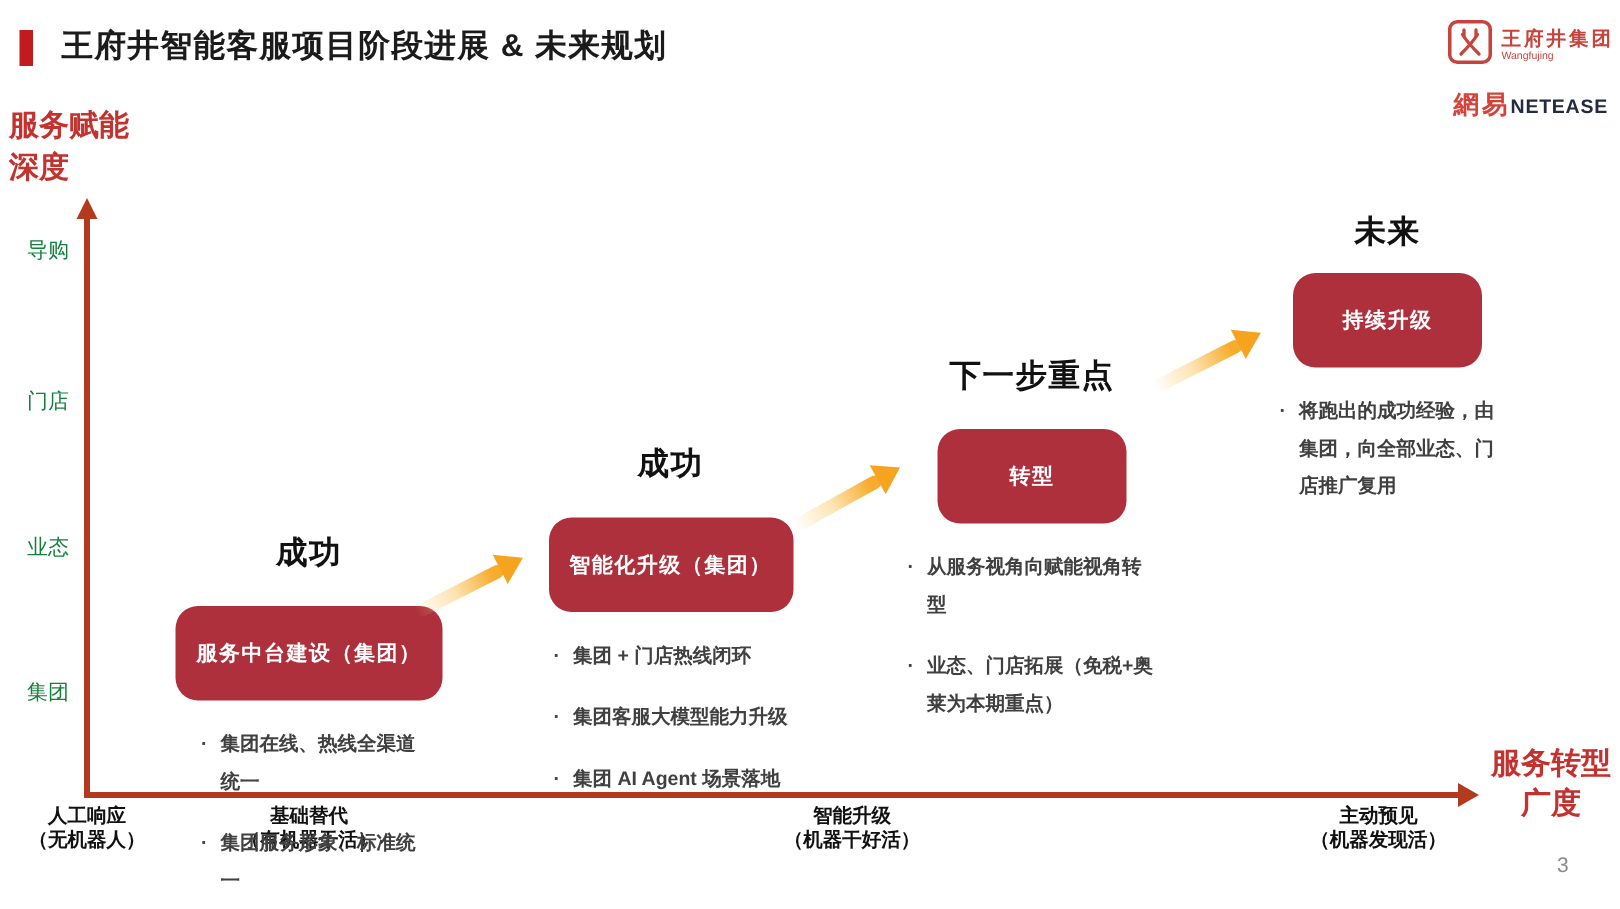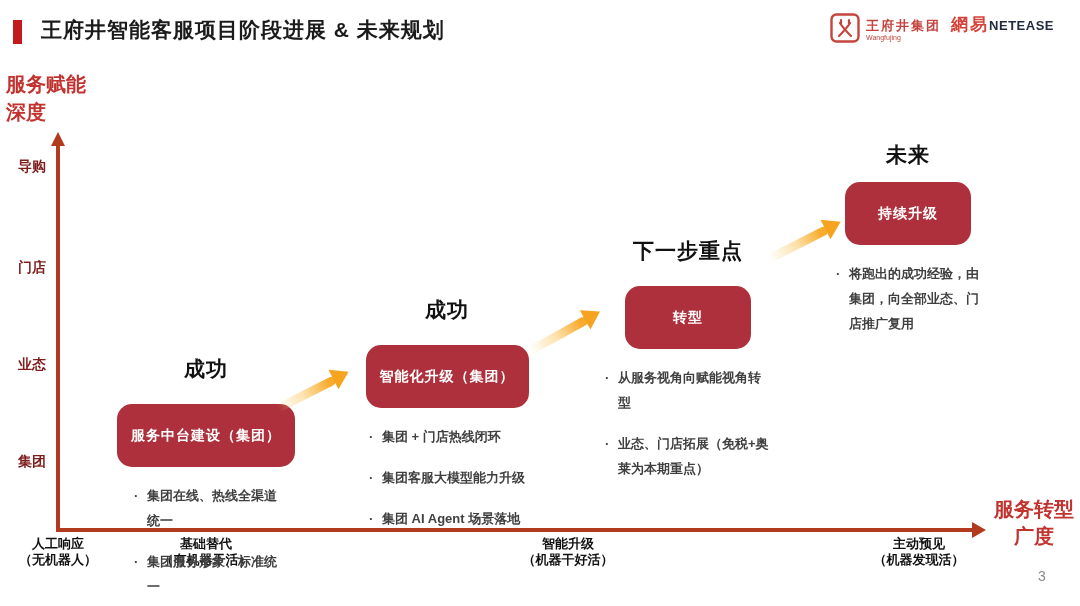--- a/index.html
+++ b/index.html
@@ -3,54 +3,54 @@
 <meta charset="utf-8">
 <style>
   html,body{margin:0;padding:0;background:#e8e8e8;}
   .slide{
     position:relative;width:1080px;height:606px;background:#ffffff;
     font-family:"Liberation Sans","DejaVu Sans",sans-serif;overflow:hidden;margin:0 auto;
   }
   
   .title-bar{position:absolute;left:13px;top:20px;width:9px;height:24px;background:#C11A1F;}
   .slide-title{position:absolute;left:41px;top:16px;font-size:21px;font-weight:800;color:#1b1b1b;letter-spacing:1px;}
-  .logos{position:absolute;right:26px;top:13px;display:flex;gap:10px;}
+  .logos{position:absolute;right:4px;top:13px;display:flex;align-items:center;gap:10px;flex-direction:column;}
   .wf-logo{display:flex;align-items:center;gap:6px;}
   .wf-text .cn{font-size:13px;font-weight:700;color:#C5453E;letter-spacing:2px;line-height:14px;}
   .wf-text .en{font-size:7px;color:#C5453E;line-height:9px;}
   .ne-logo{display:flex;align-items:baseline;gap:0;}
   .ne-cn{font-size:17px;font-weight:800;color:#D5423A;letter-spacing:2px;}
   .ne-en{font-size:13px;font-weight:800;color:#222B40;letter-spacing:.5px;}
   
   .y-axis-line{position:absolute;left:56px;top:146px;width:4px;height:385px;background:#B13A1F;}
   .y-axis-head{position:absolute;left:51px;top:132px;width:0;height:0;
     border-left:7px solid transparent;border-right:7px solid transparent;border-bottom:14px solid #B13A1F;}
   .x-axis-line{position:absolute;left:56px;top:528px;width:918px;height:4px;background:#B13A1F;}
   .x-axis-head{position:absolute;left:972px;top:522px;width:0;height:0;
     border-top:8px solid transparent;border-bottom:8px solid transparent;border-left:14px solid #B13A1F;}
   .y-axis-title{position:absolute;left:6px;top:70px;width:104px;
     color:#C23330;font-size:20px;font-weight:800;line-height:28px;}
   .x-axis-title{position:absolute;left:990px;top:496px;width:88px;text-align:center;
     color:#C23330;font-size:20px;font-weight:800;line-height:27px;}
-  .y-tick{position:absolute;left:14px;width:36px;text-align:center;font-size:14px;font-weight:700;color:#7f1d1d;}
+  .y-tick{position:absolute;left:14px;width:36px;text-align:center;font-size:14px;font-weight:400;color:#15803d;}
   .x-tick{position:absolute;top:536px;width:130px;text-align:center;font-size:13px;font-weight:700;color:#111;line-height:16px;}
   
   .stage{position:absolute;text-align:center;}
   .stage-title{font-size:21px;font-weight:800;color:#111;line-height:26px;letter-spacing:1px;}
   .pill{display:inline-block;margin-top:22px;background:#AD303C;color:#fff;
     font-size:14px;font-weight:700;letter-spacing:1px;padding:23px 14px;border-radius:15px;line-height:17px;}
   .stage-3 .pill,.stage-4 .pill{min-width:98px;}
   .stage-4 .pill{margin-top:14px;}
   .bullets{list-style:none;margin:15px 0 0 0;padding:0;text-align:left;}
   .bullets li{position:relative;padding-left:14px;font-size:13px;font-weight:700;color:#404040;line-height:25px;margin:16px;}
   .bullets li::before{content:"·";position:absolute;left:1px;top:0;font-weight:900;}
   .stage-1{left:117px;top:356px;width:178px;}
   .stage-2{left:352px;top:297px;width:190px;}
   .stage-3{left:588px;top:238px;width:200px;}
-  .stage-4{left:819px;top:142px;width:178px;}
+  .stage-4{left:836px;top:142px;width:178px;}
   
   .arrow{position:absolute;width:80px;height:24px;display:flex;align-items:center;}
   .arrow .shaft{height:9px;flex:1;border-radius:5px;
     background:linear-gradient(90deg,rgba(251,212,137,0) 0%,rgba(251,203,110,.55) 45%,#F8AC2E 88%);}
   .arrow .head{width:0;height:0;border-top:11px solid transparent;border-bottom:11px solid transparent;
     border-left:17px solid #F6A41F;margin-left:-2px;}
   .arrow-1{left:273px;top:378px;transform:rotate(-27deg);}
   .arrow-2{left:525px;top:319px;transform:rotate(-29deg);}
   .arrow-3{left:765px;top:228px;transform:rotate(-27deg);}
   

